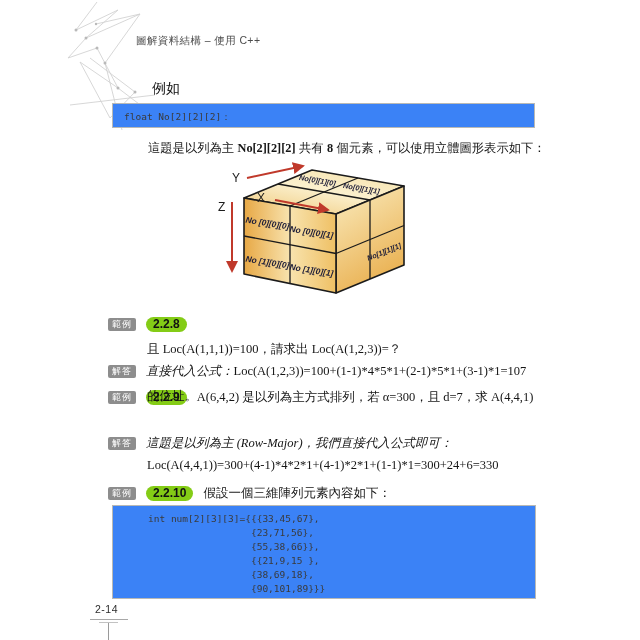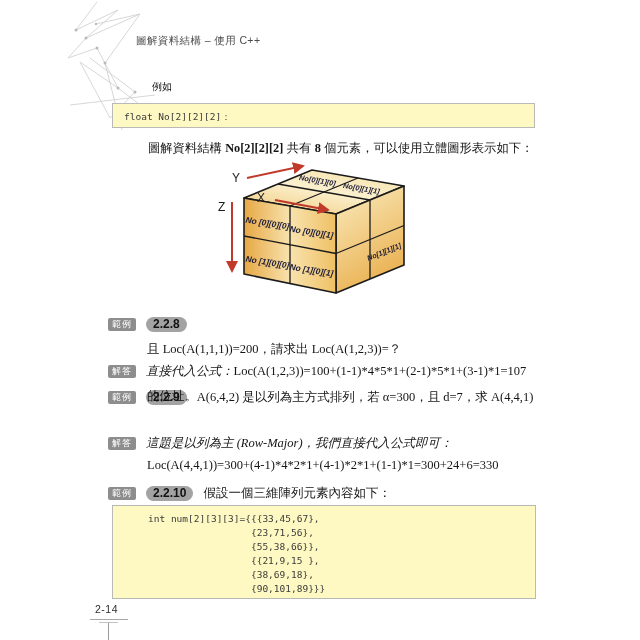--- a/index.html
+++ b/index.html
@@ -2,37 +2,37 @@
 <html><head>
 <meta charset="utf-8">
 <style>
   html,body{margin:0;padding:0;background:#fff;}
   .page{position:relative;width:564px;height:640px;background:#ffffff;overflow:hidden;
         font-family:"Liberation Sans",sans-serif;color:#141414;}
   .abs{position:absolute;}
   
   .book-title{left:136px;top:34px;font-size:10.5px;color:#4b4b4b;letter-spacing:.4px;}
   
-  .heading{left:152px;top:80px;font-size:10px;color:#111;}
-  .codebox{left:112px;background:#fef9c3;border:1px solid #b9b9b5;box-sizing:border-box;}
+  .heading{left:152px;top:80px;font-size:14px;color:#111;}
+  .codebox{left:112px;background:#3b82f6;border:1px solid #b9b9b5;box-sizing:border-box;}
   .codebox pre{margin:0;padding:6px 11px;font-family:"DejaVu Sans Mono",monospace;
                font-size:9.5px;line-height:14px;color:#3a3a3a;white-space:pre;}
   .code1{top:103px;width:423px;height:25px;}
   .code1 pre{padding:6px 11px 0 11px;}
   .code2{top:505px;width:424px;height:94px;padding-left:24px;}
   .para{left:148px;top:140px;font-size:12.3px;line-height:17px;color:#151515;}
   .para b{font-family:Liberation Serif, serif;}
   
   .row{position:absolute;display:flex;align-items:flex-start;gap:10px;
        font-family:"Liberation Serif","DejaVu Serif",serif;font-size:12.5px;
        line-height:15px;color:#151515;}
   .badge{display:inline-block;flex:0 0 auto;background:#8d8d8d;color:#fff;
          font-family:"Liberation Sans",sans-serif;font-size:9px;line-height:13px;
          padding:0 4px;letter-spacing:1px;border-radius:2px;margin-top:1px;}
-  .exnum{display:inline-block;flex:0 0 auto;background:#a3a3a3;border-radius:9px;
+  .exnum{display:inline-block;flex:0 0 auto;background:#84cc16;border-radius:9px;
          font-family:"Liberation Sans",sans-serif;font-weight:bold;font-size:12px;
          line-height:15px;padding:0 7px;color:#111;}
   .kai{font-style:italic;}
   .formula{font-style:normal;}
   
   .pageno{left:95px;top:603px;font-size:10.5px;letter-spacing:.5px;color:#2c2c2c;}
   .fline1{left:90px;top:619px;width:38px;height:1px;background:#a8a8a8;}
   .fline2{left:99px;top:622px;width:19px;height:1px;background:#c2c2c2;}
   .fvline{left:108px;top:623px;width:1px;height:17px;background:#9a9a9a;}
 </style>
@@ -62,21 +62,21 @@
   </svg>
 
   <div class="abs book-title">圖解資料結構 – 使用 C++</div>
 
   <div class="abs heading">例如</div>
 
   <div class="abs codebox code1">
     <pre>float No[2][2][2]：</pre>
   </div>
 
-  <div class="abs para"><span>圖解資料結構 </span><b>No[2][2][2]</b><span> 共有 </span><b>8</b><span> 個元素，可以使用立體圖形表示如下：</span></div>
+  <div class="abs para"><span>這題是以列為主 </span><b>No[2][2][2]</b><span> 共有 </span><b>8</b><span> 個元素，可以使用立體圖形表示如下：</span></div>
 
   <svg class="abs" style="left:210px;top:158px;" width="252" height="152" viewBox="0 0 252 152">
     <defs>
       <linearGradient id="gFront" x1="0" y1="0" x2="1" y2="0">
         <stop offset="0" stop-color="#e7a845"></stop>
           <stop offset="0.5" stop-color="#f8e3ae"></stop>
         <stop offset="1" stop-color="#efc064"></stop>
       </linearGradient>
       <linearGradient id="gTop" x1="0" y1="1" x2="0.7" y2="0">
         <stop offset="0" stop-color="#efc878"></stop>
@@ -127,21 +127,21 @@
       <text font-size="8.4" transform="translate(101,115) rotate(9)">No [1][0][1]</text>
       <text font-size="7.2" transform="translate(175,96) rotate(-22)">No[1][1][1]</text>
     </g>
   </svg>
 
   <div class="row" style="left:108px;top:317px;">
     <span class="badge">範例</span>
     <span class="exnum">2.2.8</span>
   </div>
   <div class="row" style="left:147px;top:342px;">
-    <span>且 Loc(A(1,1,1))=200，請求出 Loc(A(1,2,3))=？</span>
+    <span>且 Loc(A(1,1,1))=100，請求出 Loc(A(1,2,3))=？</span>
   </div>
 
   <div class="row" style="left:108px;top:364px;">
     <span class="badge">解答</span>
     <span><span class="kai">直接代入公式：</span><span class="formula">Loc(A(1,2,3))=100+(1-1)*4*5*1+(2-1)*5*1+(3-1)*1=107</span></span>
   </div>
 
   <div class="row" style="left:108px;top:390px;">
     <span class="badge">範例</span>
     <span class="exnum">2.2.9</span>

